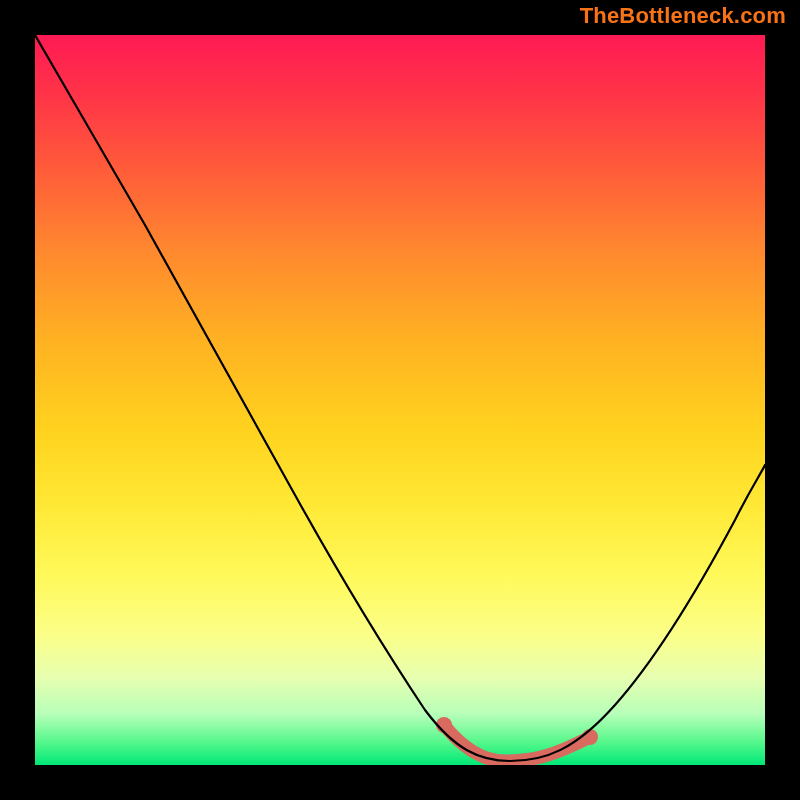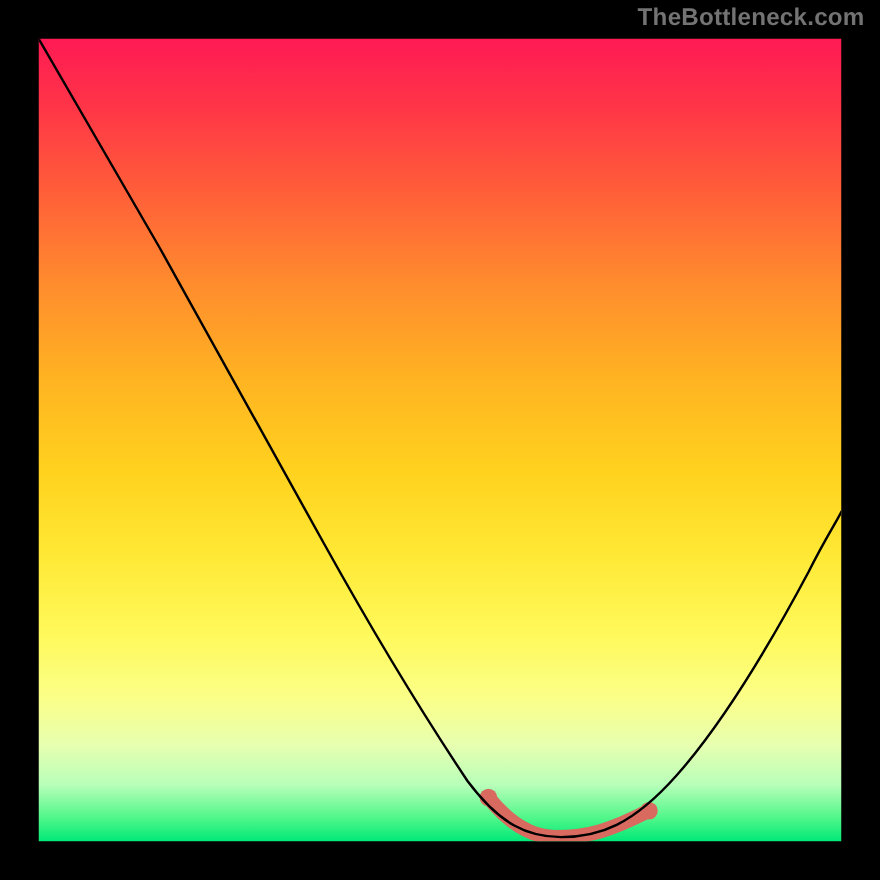--- a/index.html
+++ b/index.html
@@ -14,21 +14,21 @@
   .frame {
     position: relative;
     width: 800px;
     height: 800px;
     background: #000;
   }
   .watermark {
     position: absolute;
     top: 3px;
     right: 14px;
-    color: #737373;
+    color: #f97316;
     font-size: 22px;
     font-weight: 600;
     letter-spacing: 0.2px;
     z-index: 10;
   }
   .plot {
     position: absolute;
     left: 35px;
     top: 35px;
     width: 730px;

